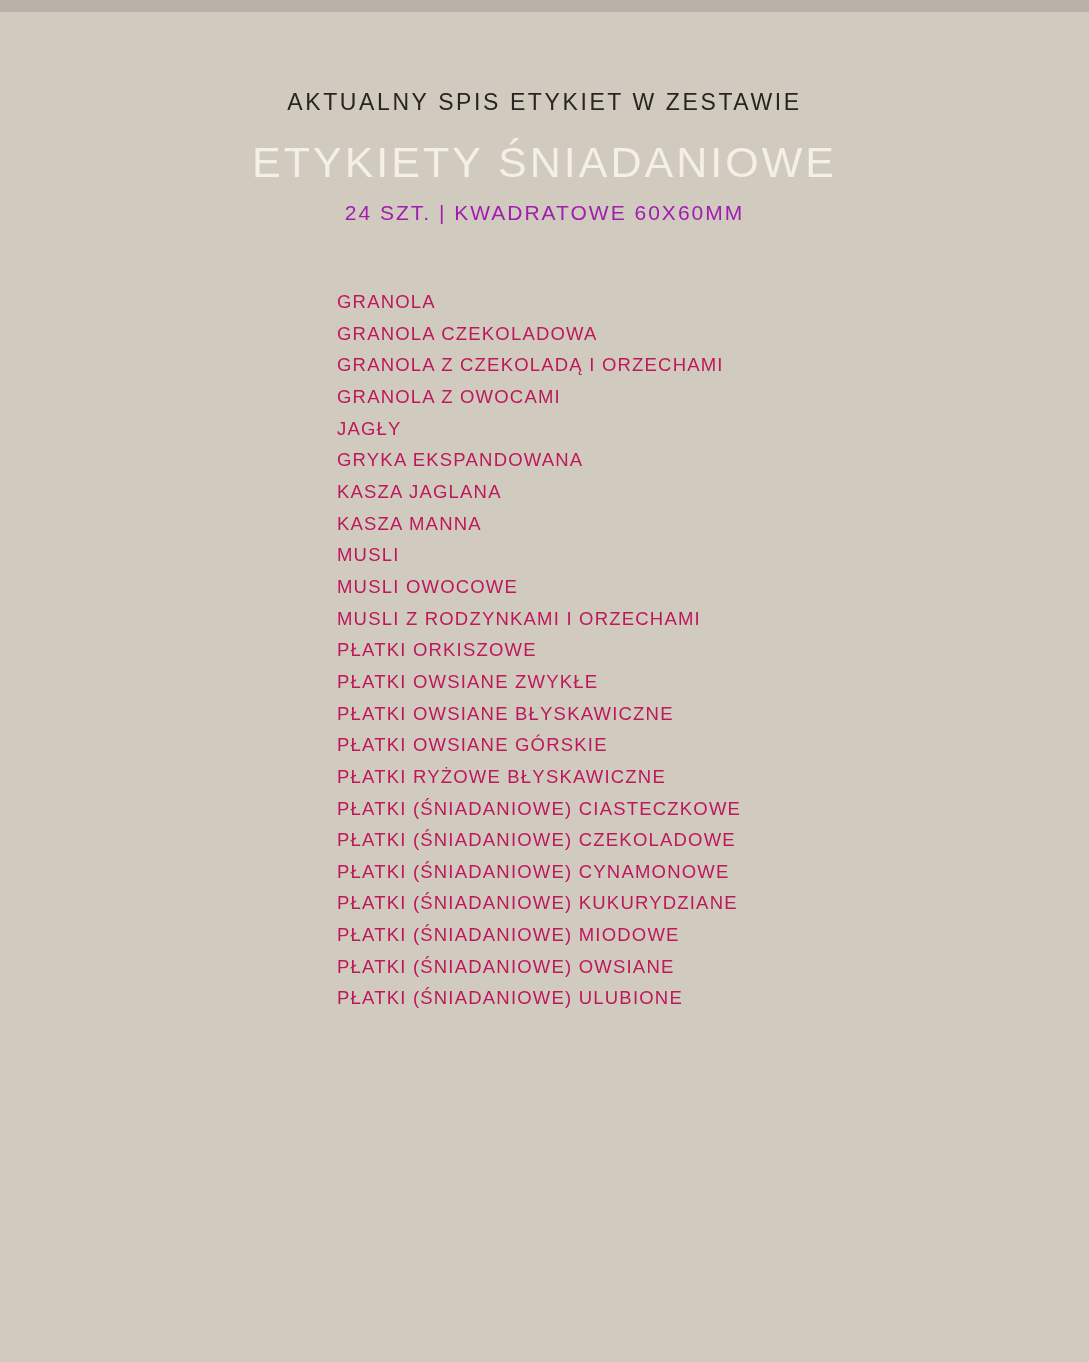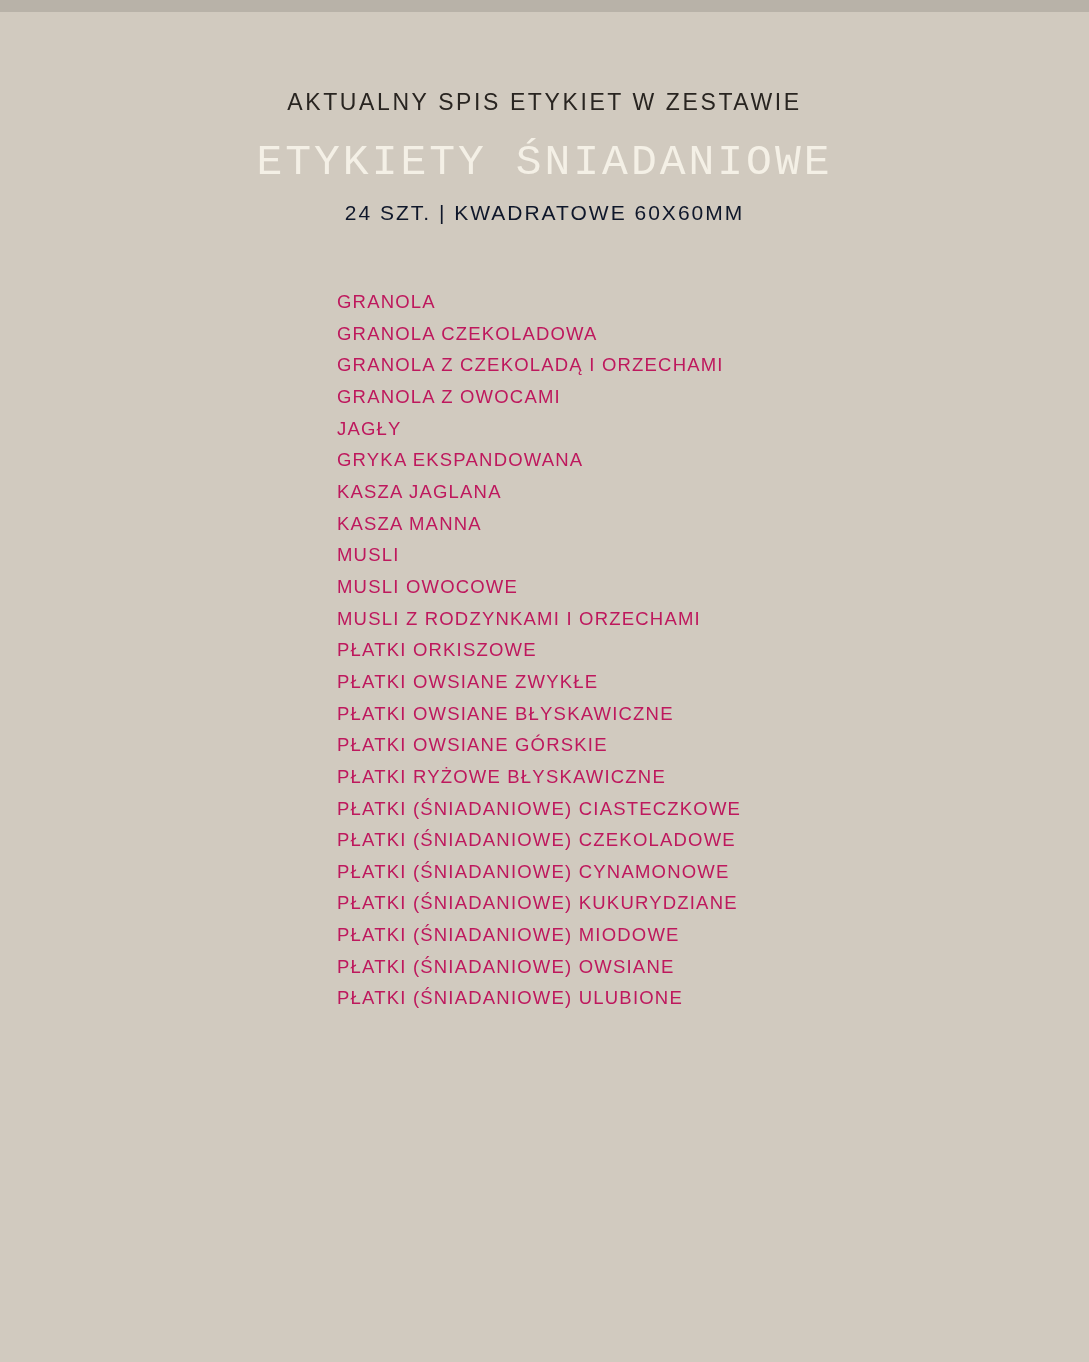--- a/index.html
+++ b/index.html
@@ -27,38 +27,38 @@
     font-weight: 400;
     letter-spacing: 2.6px;
     color: #292521;
   }
   .title {
     position: absolute;
     top: 126px;
     left: 0;
     width: 100%;
     text-align: center;
-    font-family: Liberation Mono, monospace;
+    font-family: Liberation Sans, sans-serif;
     font-size: 43px;
     font-weight: 400;
     letter-spacing: 3px;
     color: #f4f0e6;
     white-space: nowrap;
   }
   .subtitle {
     position: absolute;
     top: 189px;
     left: 0;
     width: 100%;
     text-align: center;
     font-family: "Liberation Sans", sans-serif;
     font-size: 21px;
     font-weight: 500;
     letter-spacing: 2px;
-    color: #0f172a;
+    color: #a21caf;
     white-space: nowrap;
   }
   .label-list {
     position: absolute;
     top: 274px;
     left: 337px;
     margin: 0;
     padding: 0;
     list-style: none;
     font-family: Liberation Sans, sans-serif;

